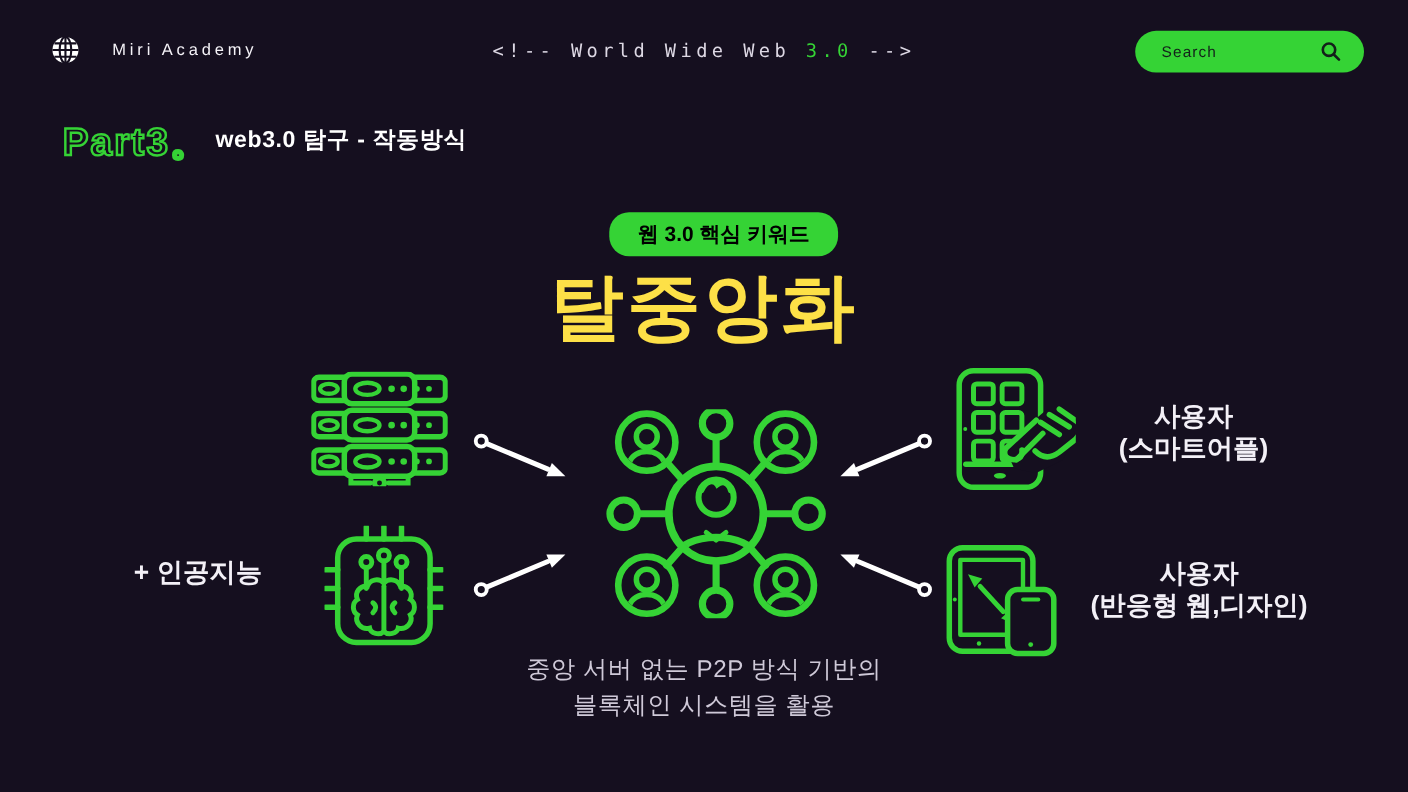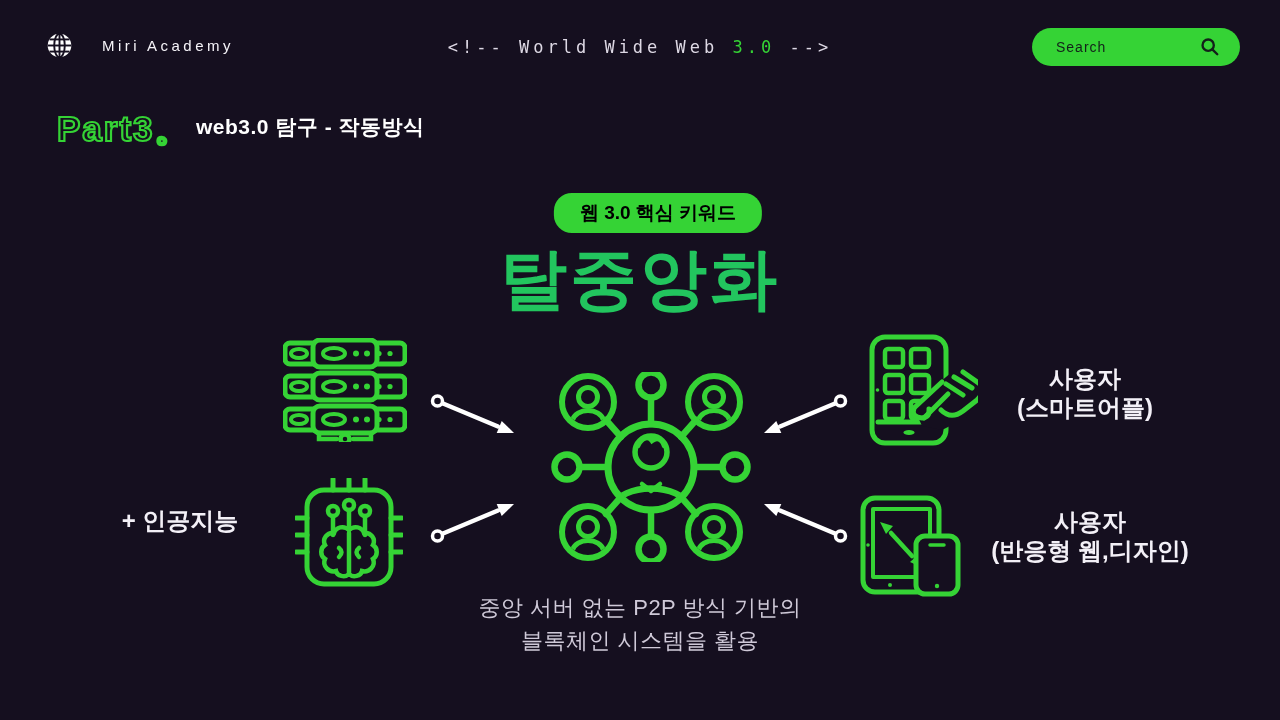--- a/index.html
+++ b/index.html
@@ -44,21 +44,21 @@
   }
 
   
   .keyword-badge {
     position:absolute; top:193px; left:50%; transform:translateX(-50%);
     background:#35d335; color:#000000; font-size:19px; font-weight:700;
     padding:7px 26px; border-radius:18px; white-space:nowrap;margin-left:18px;
   }
   .keyword-main {
     position:absolute; top:234px; left:0; width:100%; text-align:center;
-    font-size:67px; font-weight:800; color:#22c55e; letter-spacing:3px;
+    font-size:67px; font-weight:800; color:#fde047; letter-spacing:3px;
   }
 
   
   .node-label { position:absolute; text-align:center; font-size:24px; line-height:29px; font-weight:600; color:#f3f0f7; }
   .lbl-db   { left:50px;  top:364px; width:260px; }
   .lbl-ai   { left:50px;  top:506px; width:260px; }
   .lbl-app  { left:965px; top:364px; width:240px; }
   .lbl-resp { left:960px; top:507px; width:260px; }
 
   

